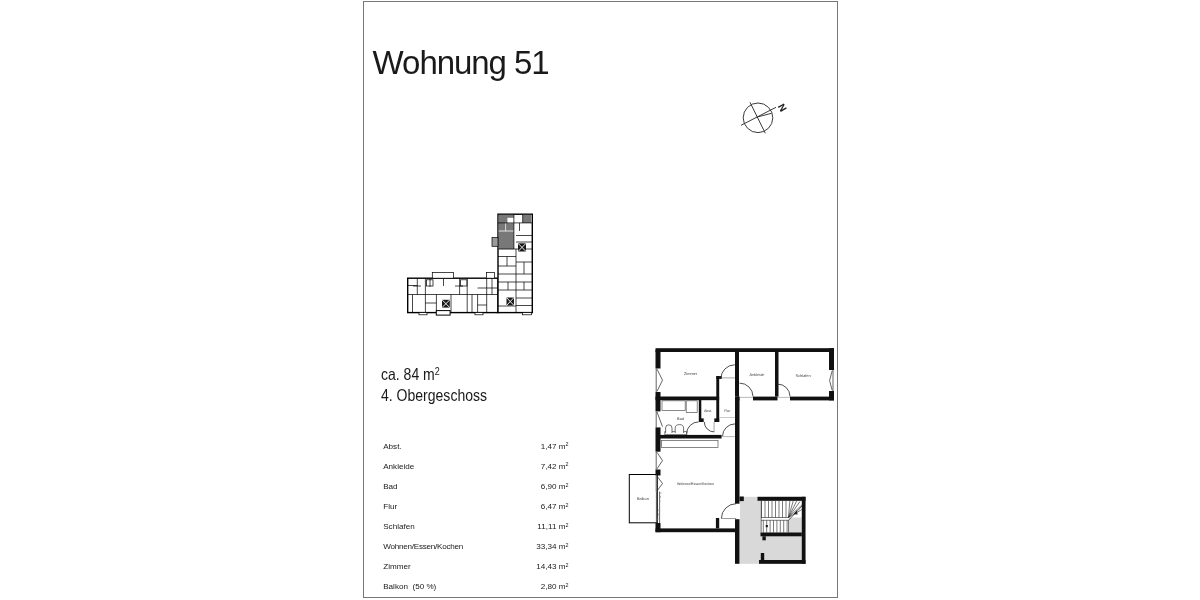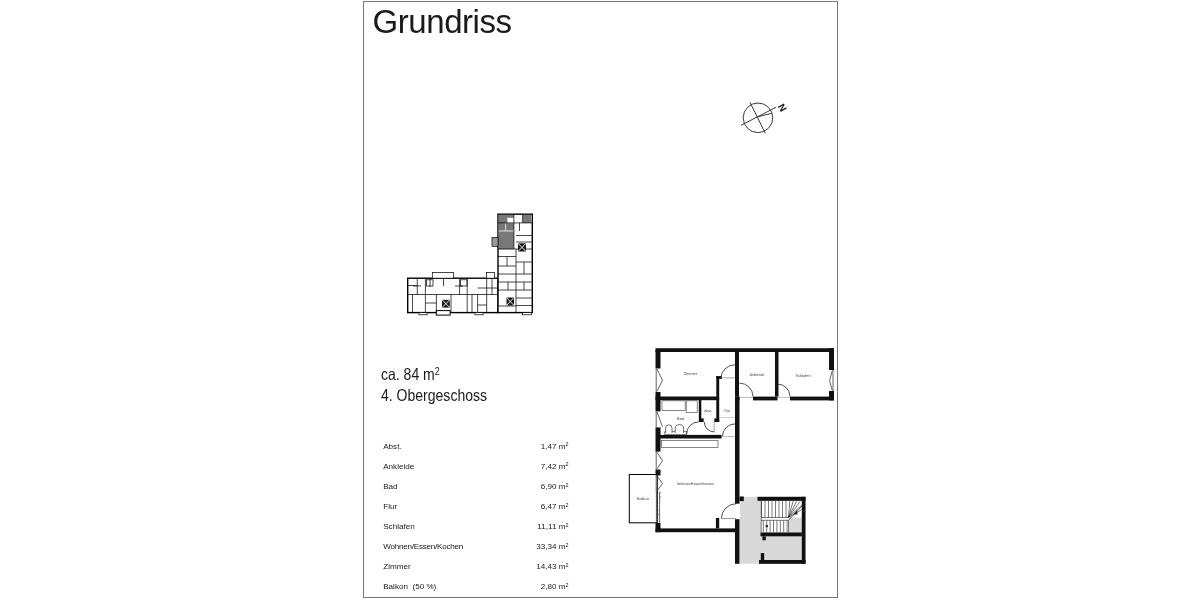--- a/index.html
+++ b/index.html
@@ -12,21 +12,21 @@
 #sub{position:absolute;left:381.3px;top:364.5px;font-size:16.5px;line-height:19.8px;color:#1a1a1a;transform:scaleX(0.85);transform-origin:0 0;}
 #sub sup{font-size:10.5px;vertical-align:baseline;position:relative;top:-0.42em;}
 #tbl{position:absolute;left:383.2px;top:436px;width:185.2px;font-size:8.1px;color:#1a1a1a;}
 #tbl .r{height:20.1px;display:flex;justify-content:space-between;align-items:center;}
 #tbl sup{font-size:5.4px;vertical-align:baseline;position:relative;top:-0.4em;}
 svg{position:absolute;left:0;top:0;}
 </style>
 </head>
 <body>
 <div id="page"></div>
-<div id="title"><span style="letter-spacing:-0.45px">Grundriss</span><br></div>
+<div id="title"><br><span style="letter-spacing:-1.05px">Wohnung&nbsp;51</span></div>
 <div id="sub">ca. 84 m<sup>2</sup><br>4. Obergeschoss</div>
 <div id="tbl">
 <div class="r">
       <span>Abst.</span>
       <span>1,47 m<sup>2</sup></span>
     </div>
 <div class="r">
       <span>Ankleide</span>
       <span>7,42 m<sup>2</sup></span>
     </div>

